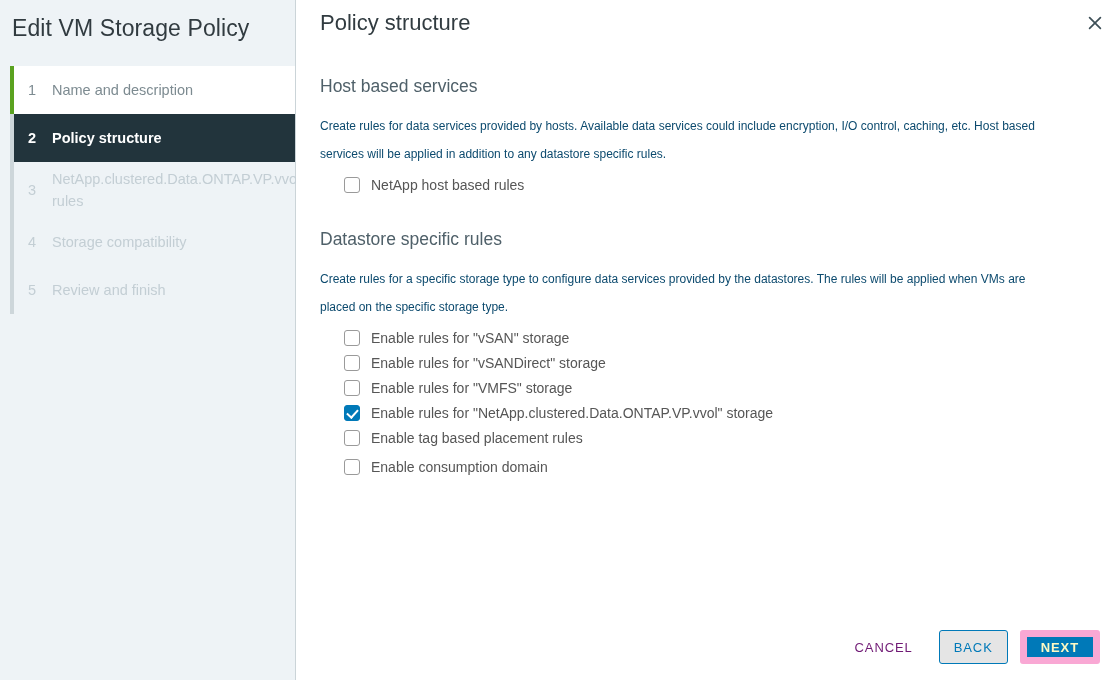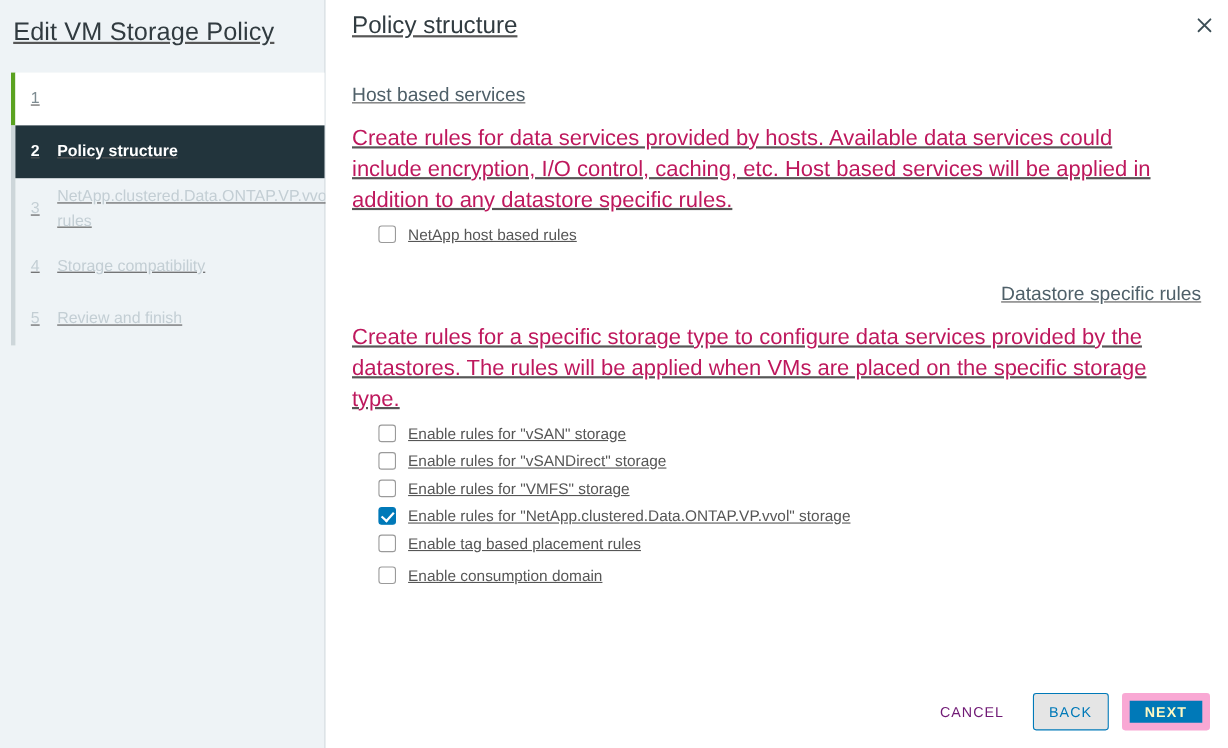--- a/index.html
+++ b/index.html
@@ -16,21 +16,20 @@
     color: #565656;
     -webkit-font-smoothing: antialiased;
   }
 
   .wizard {
     display: flex;
     width: 1116px;
     height: 608px;
     position: relative;
     background: #ffffff;
-    text-decoration: underline;
   }
 
   
   .sidebar {
     width: 296px;
     height: 680px;
     background: #eef3f6;
     border-right: 1px solid #cbd4d8;
     flex: 0 0 296px;
     position: relative;
@@ -142,26 +141,26 @@
   }
 
   .section-heading {
     font-size: 17.5px;
     font-weight: 400;
     color: #4f6069;
     margin-bottom: 14px;
     line-height: 24px;
   }
 
-  .section-heading.second { margin-top: 30px; text-align: right; }
+  .section-heading.second { margin-top: 30px; }
   .section-heading.third  { margin-top: 30px; }
 
   .para {
-    font-size: 20px;
-    color: #be185d;
+    font-size: 12px;
+    color: #0c4a6e;
     line-height: 28px;
     max-width: 742px;
   }
   .para.wide { max-width: 786px; }
 
   .checkbox-list {
     margin-top: 4px;
   }
 
   .cb-row {
@@ -267,20 +266,21 @@
 <div class="wizard">
 
   <aside class="sidebar">
     <div class="wizard-title">Edit VM Storage Policy</div>
     <nav class="steps">
       <div class="rail done" style="top: 0px; height: 48px;"></div>
       <div class="rail" style="top: 48px; height: 200px;"></div>
       <div id="steps-mount">
           <div class="step visited">
             <span class="num">1</span>
+            <span class="label">Name and description</span>
           </div>
           <div class="step active">
             <span class="num">2</span>
             <span class="label">Policy structure</span>
           </div>
           <div class="step upcoming">
             <span class="num">3</span>
             <span class="label">NetApp.clustered.Data.ONTAP.VP.vvol rules</span>
           </div>
           <div class="step upcoming">

